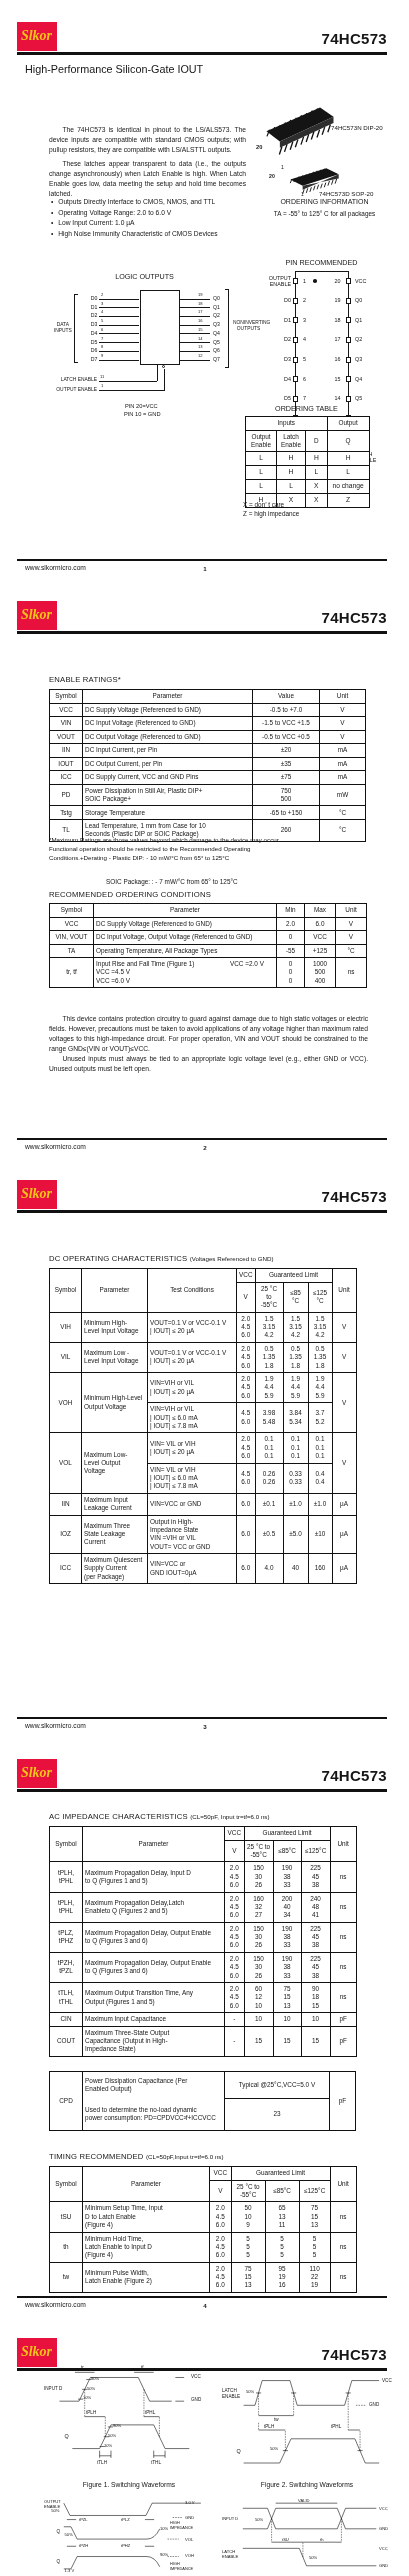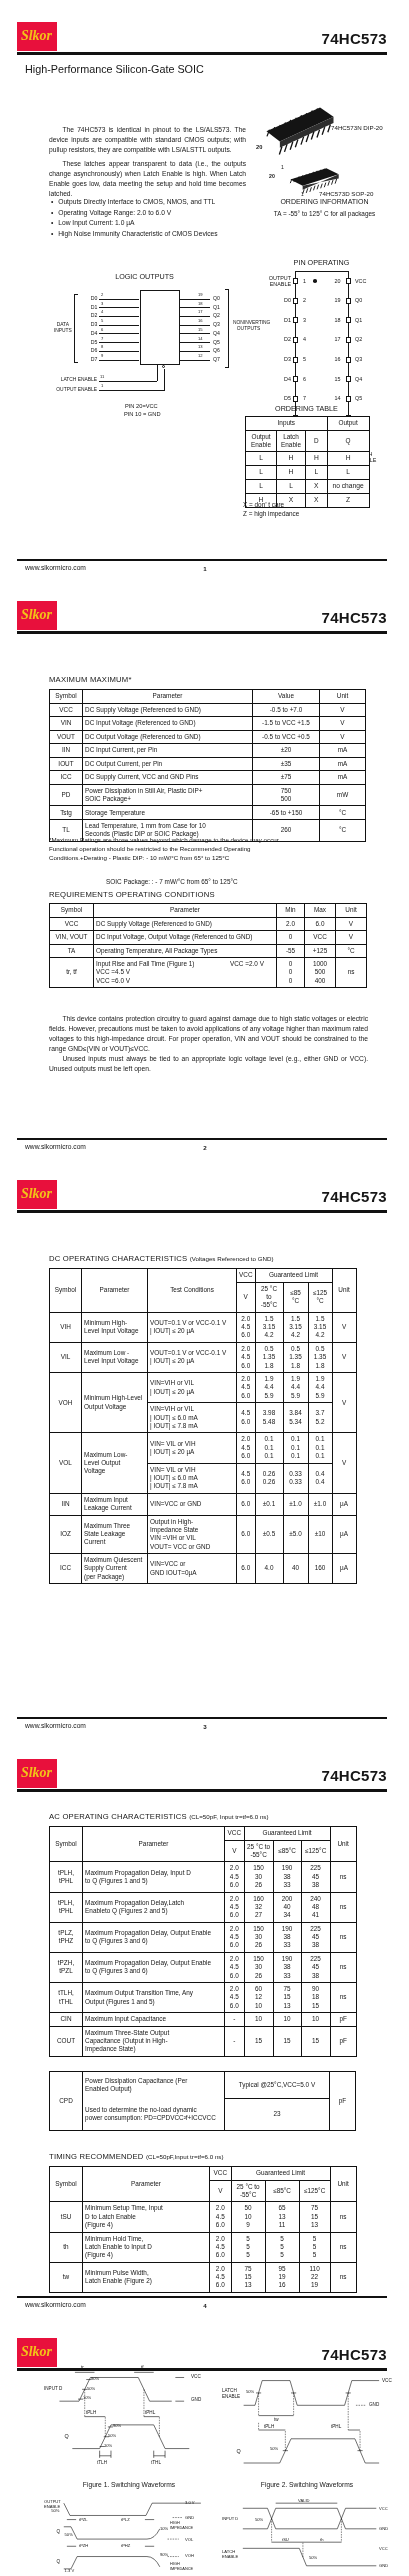--- a/index.html
+++ b/index.html
@@ -45,21 +45,21 @@
 
 <div class="doc">
 
 <section class="page">
   <div class="abs logo" style="left:16.5px;top:21.6px;width:40px;height:29px;background:#e8103c">
         <span style="color:#f2c318">Slkor</span>
       </div>
   <div class="abs partno" style="right:23px;top:30px">74HC573</div>
   <div class="abs rule" style="left:16.5px;top:52px;width:370px;height:2.6px"></div>
 
-  <div class="abs h1" style="left:25px;top:63px">High-Performance Silicon-Gate SOIC</div>
+  <div class="abs h1" style="left:25px;top:63px">High-Performance Silicon-Gate IOUT</div>
 
   <div class="abs para" style="left:49px;top:125px;width:197px">
     <p>The 74HC573 is identical in pinout to the LS/ALS573. The device inputs are compatible with standard CMOS outputs; with pullup resistors, they are compatible with LS/ALSTTL outputs.</p>
     <p style="margin-top:4.1px">These latches appear transparent to data (i.e., the outputs change asynchronously) when Latch Enable is high. When Latch Enable goes low, data meeting the setup and hold time becomes latched.</p>
   </div>
   <ul class="abs feat" style="left:50px;top:198px;width:205px">
     <li>Outputs Directly Interface to CMOS, NMOS, and TTL</li>
     <li>Operating Voltage Range: 2.0 to 6.0 V</li>
     <li>Low Input Current: 1.0 µA</li>
     <li>High Noise Immunity Characteristic of CMOS Devices</li>
@@ -158,21 +158,21 @@
         <div style="position: absolute; left: 105px; top: 82px; width: 0.7px; height: 16px; background: rgb(22, 22, 22);"></div>
         <div style="position: absolute; left: 0px; top: 104px; width: 45px; text-align: right; font-size: 4.9px;">OUTPUT ENABLE</div>
         <div style="position: absolute; left: 49px; top: 100px; font-size: 4.1px;">1</div>
         <div style="position: absolute; left: 47px; top: 107px; width: 65px; height: 0.7px; background: rgb(22, 22, 22);"></div>
         <div style="position: absolute; left: 112px; top: 86px; width: 0.7px; height: 21.6px; background: rgb(22, 22, 22);"></div>
         <div style="position: absolute; left: 110px; top: 82px; width: 3.1px; height: 3.1px; border: 0.7px solid rgb(22, 22, 22); border-radius: 50%; background: rgb(255, 255, 255);"></div>
       </div>
   <div class="abs" style="left:125px;top:403px;font-size:5.7px">PIN 20=VCC</div>
   <div class="abs" style="left:124px;top:411px;font-size:5.7px">PIN 10 = GND</div>
 
-  <div class="abs c" style="left:247px;top:258px;width:149px;font-size:7.2px">PIN OPERATING</div>
+  <div class="abs c" style="left:247px;top:258px;width:149px;font-size:7.2px">PIN RECOMMENDED</div>
   <div class="abs" style="left:250px;top:269px;width:155px;height:204px">
         <div style="position: absolute; left: 45px; top: 2.1px; width: 54px; height: 197px; border: 1.3px solid rgb(22, 22, 22);"></div>
         <div style="position: absolute; left: 0px; top: 6.2px; width: 41px; text-align: right; font-size: 5.4px; line-height: 1.15; white-space: pre-line;">OUTPUT
 ENABLE</div>
         <div style="position: absolute; left: 43px; top: 9.3px; width: 4.6px; height: 6.2px; border: 0.8px solid rgb(22, 22, 22); background: rgb(255, 255, 255);"></div>
         <div style="position: absolute; left: 53px; top: 8.8px; font-size: 5.4px;">1</div>
         <div style="position: absolute; left: 63px; top: 10.3px; width: 3.6px; height: 3.6px; border-radius: 50%; background: rgb(22, 22, 22);"></div>
         <div style="position: absolute; left: 0px; top: 28px; width: 41px; text-align: right; font-size: 5.4px; line-height: 1.15; white-space: pre-line;">D0</div>
         <div style="position: absolute; left: 43px; top: 29px; width: 4.6px; height: 6.2px; border: 0.8px solid rgb(22, 22, 22); background: rgb(255, 255, 255);"></div>
         <div style="position: absolute; left: 53px; top: 28px; font-size: 5.4px;">2</div>
@@ -290,21 +290,21 @@
   <div class="abs pgnum" style="left:0;top:565px">1</div>
 </section>
 
 <section class="page">
   <div class="abs logo" style="left:16.5px;top:21.6px;width:40px;height:29px;background:#e8103c">
         <span style="color:#f2c318">Slkor</span>
       </div>
   <div class="abs partno" style="right:23px;top:30px">74HC573</div>
   <div class="abs rule" style="left:16.5px;top:52px;width:370px;height:2.6px"></div>
 
-  <div class="abs sect" style="left:49px;top:96px">MAXIMUM MAXIMUM*</div>
+  <div class="abs sect" style="left:49px;top:96px">ENABLE RATINGS*</div>
   <table class="dtable" style="left:49px;top:110px;width:317px">
     <colgroup>
           <col style="width:33px">
           <col style="width:170px">
           <col style="width:67px">
           <col style="width:46px">
         </colgroup>
     <thead>
           <tr>
       <th style="height:12.4px">Symbol</th>
@@ -370,21 +370,21 @@
 Seconds (Plastic DIP or SOIC Package)</td>
             <td>260</td>
             <td>°C</td>
           </tr>
         </tbody>
   </table>
   <div class="abs pre" style="left:49px;top:257px;width:238px;font-size:6.2px;line-height:1.45">*Maximum Ratings are those values beyond which damage to the device may occur.
 Functional operation should be restricted to the Recommended Operating Conditions.+Derating - Plastic DIP: - 10 mW/°C from 65° to 125°C</div>
   <div class="abs" style="left:106px;top:299px;font-size:6.4px">SOIC Package: : - 7 mW/°C from 65° to 125°C</div>
 
-  <div class="abs sect" style="left:49px;top:311px">REQUIREMENTS OPERATING CONDITIONS</div>
+  <div class="abs sect" style="left:49px;top:311px">RECOMMENDED ORDERING CONDITIONS</div>
   <table class="dtable" style="left:49px;top:324px;width:317px">
     <colgroup>
           <col style="width:44px">
           <col style="width:183px">
           <col style="width:28px">
           <col style="width:31px">
           <col style="width:31px">
         </colgroup>
     <thead>
           <tr>
@@ -637,21 +637,21 @@
   <div class="abs pgnum" style="left:0;top:565px">3</div>
 </section>
 
 <section class="page">
   <div class="abs logo" style="left:16.5px;top:21.6px;width:40px;height:29px;background:#e8103c">
         <span style="color:#f2c318">Slkor</span>
       </div>
   <div class="abs partno" style="right:23px;top:30px">74HC573</div>
   <div class="abs rule" style="left:16.5px;top:52px;width:370px;height:2.6px"></div>
 
-  <div class="abs sect" style="left:49px;top:75px"><span>AC OPERATING CHARACTERISTICS</span> <small>(CL=50pF, Input tr=tf=6.0 ns)</small></div>
+  <div class="abs sect" style="left:49px;top:75px"><span>AC IMPEDANCE CHARACTERISTICS</span> <small>(CL=50pF, Input tr=tf=6.0 ns)</small></div>
   <table class="dtable" style="left:49px;top:89px;width:307px">
     <colgroup>
           <col style="width:33px">
           <col style="width:142px">
           <col style="width:19.6px">
           <col style="width:29px">
           <col style="width:28px">
           <col style="width:29px">
           <col style="width:26px">
         </colgroup>

